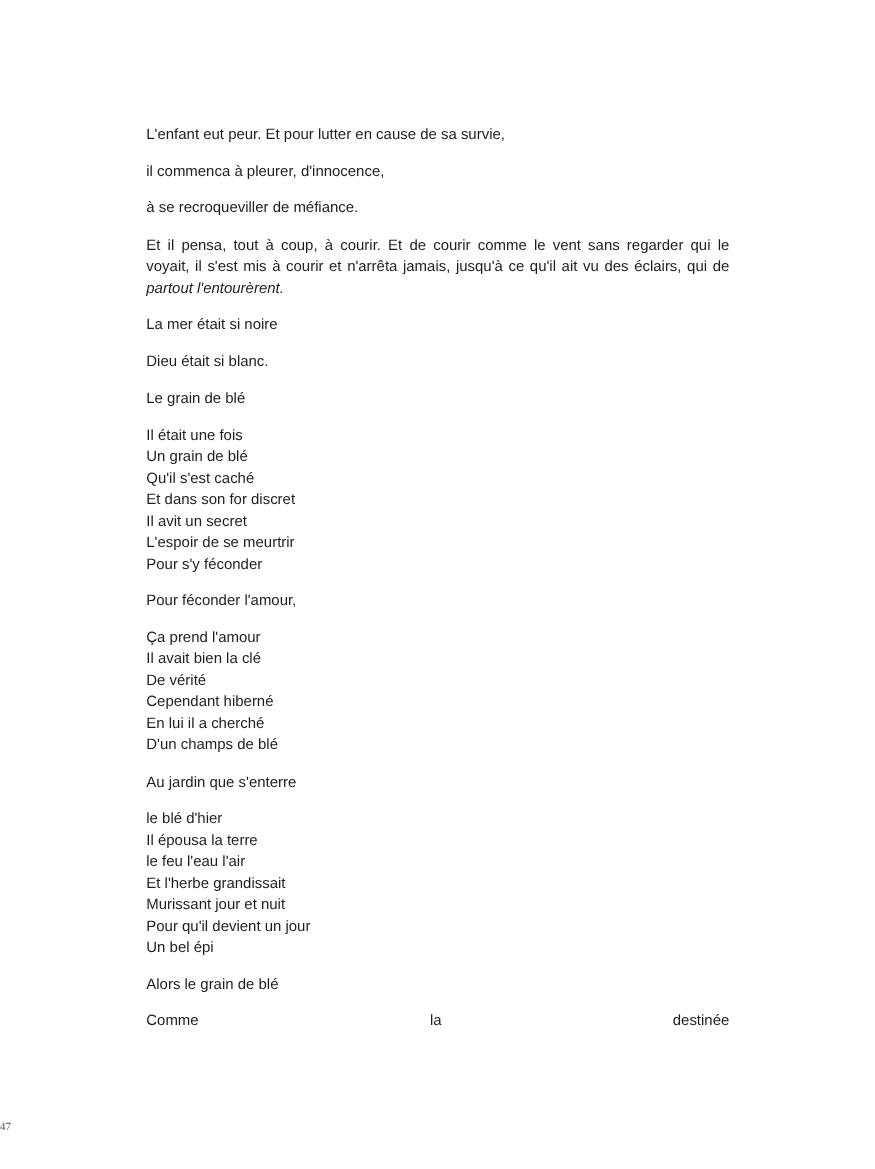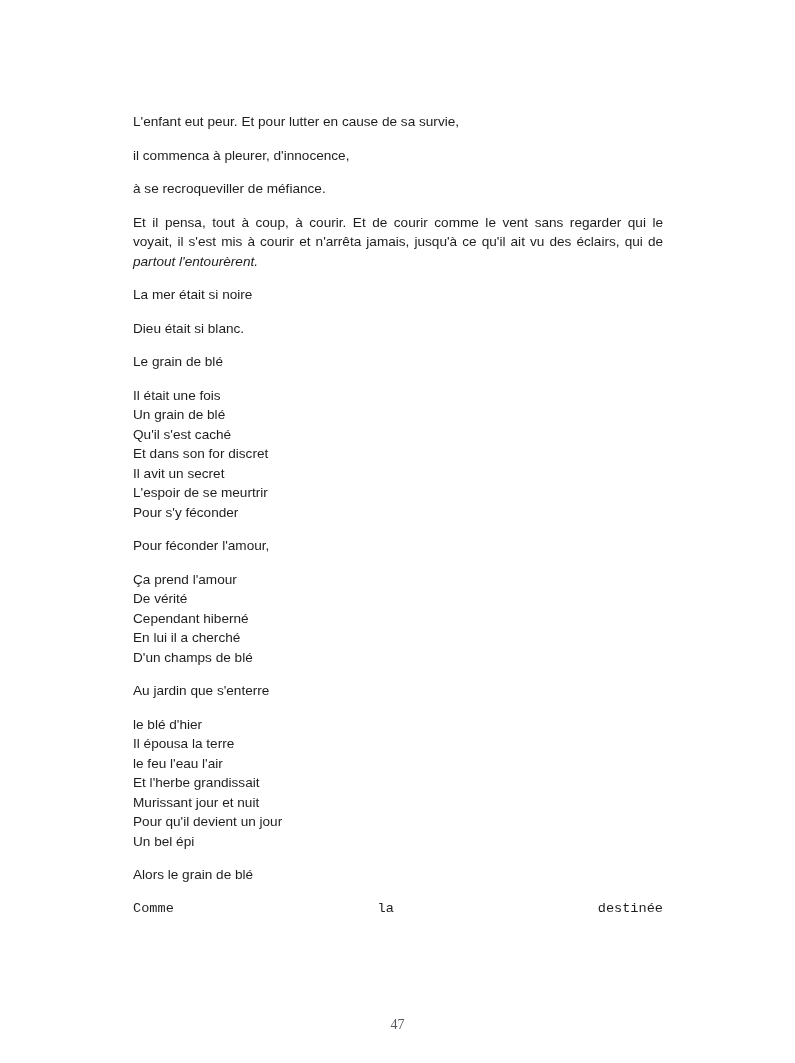--- a/index.html
+++ b/index.html
@@ -27,30 +27,28 @@
   .jline {
     line-height: 19.5px;
     text-align: justify;
     text-align-last: justify;
   }
   .jline-last { text-align-last: left; font-style: italic; }
   .spread {
     display: flex;
     justify-content: space-between;
     line-height: 19.5px;
-    font-family: Liberation Mono, monospace;
   }
   .footer {
     position: absolute;
     top: 1016px;
     left: 0;
     width: 795px;
-    text-align: center;
     font-family: "Liberation Serif", "DejaVu Serif", serif;
-    font-size: 14px;
+    font-size: 10px;
     line-height: 17px;
     color: #55575c;
   }
 </style>
 </head>
 <body>
 
 <div class="text-block">
 
   <div class="block line">L'enfant eut peur. Et pour lutter en cause de sa survie,</div>
@@ -75,20 +73,21 @@
     <div class="line">Et dans son for discret</div>
     <div class="line">Il avit un secret</div>
     <div class="line">L'espoir de se meurtrir</div>
     <div class="line">Pour s'y féconder</div>
   </div>
 
   <div class="block line">Pour féconder l'amour,</div>
 
   <div class="block">
     <div class="line">Ça prend l'amour</div>
+    <div class="line">Il avait bien la clé</div>
     <div class="line">De vérité</div>
     <div class="line">Cependant hiberné</div>
     <div class="line">En lui il a cherché</div>
     <div class="line">D'un champs de blé</div>
   </div>
 
   <div class="block line">Au jardin que s'enterre</div>
 
   <div class="block">
     <div class="line">le blé d'hier</div>

